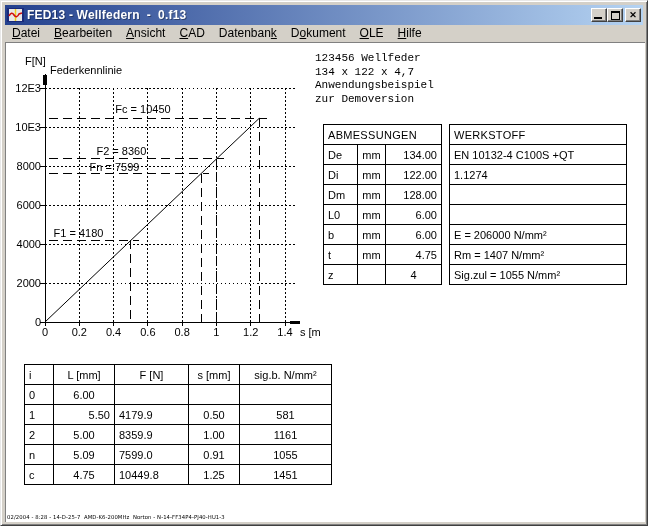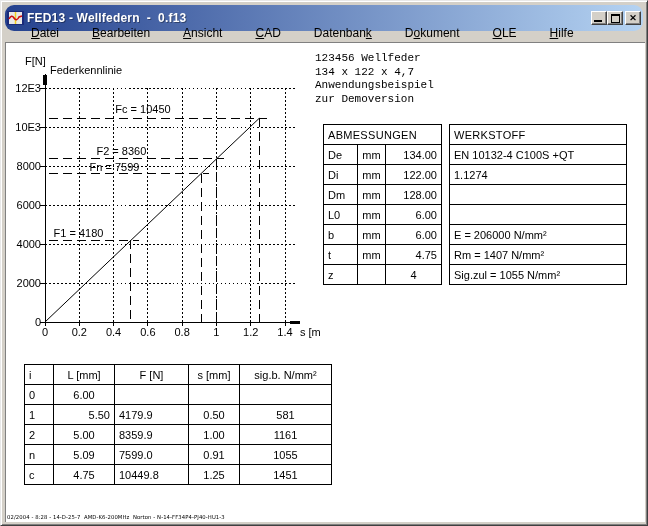--- a/index.html
+++ b/index.html
@@ -2,39 +2,39 @@
 <html><head>
 <meta charset="utf-8">
 <style>
   html,body{margin:0;padding:0;}
   body{width:648px;height:526px;overflow:hidden;background:#d4d0c8;
        font-family:"Liberation Sans",sans-serif;-webkit-font-smoothing:none;}
   .window{position:relative;width:648px;height:526px;box-sizing:border-box;
           background:#d4d0c8;border:1px solid;border-color:#e8e8e8 #404040 #404040 #e8e8e8;
           box-shadow:inset 1px 1px 0 #fff, inset -1px -1px 0 #808080;}
   
-  .titlebar{position:absolute;left:4px;top:4px;right:4px;height:26px;
+  .titlebar{position:absolute;left:4px;top:4px;right:4px;height:20px;
             background:linear-gradient(to right,#24418e,#b5d3f2);
-            display:flex;align-items:center;padding-left:2px;border-radius:9px;}
+            display:flex;align-items:center;padding-left:2px;}
   .app-icon{width:17px;height:14px;margin-right:3px;flex:0 0 auto;}
   .title-text{color:#fff;font-weight:bold;font-size:12px;white-space:pre;
               letter-spacing:.2px;text-shadow:1px 1px 0 rgba(0,0,0,.35);}
   .winbtns{margin-left:auto;display:flex;gap:0;padding-right:2px;}
   .wbtn{width:16px;height:14px;background:#d4d0c8;border:1px solid;
         border-color:#fff #404040 #404040 #fff;box-shadow:inset -1px -1px 0 #808080;
         box-sizing:border-box;display:flex;align-items:flex-end;justify-content:center;
         font-size:9px;font-weight:bold;line-height:11px;color:#000;}
   .wbtn.close{margin-left:2px;align-items:center;}
   .glyph-min{display:block;width:8px;height:2px;background:#000;margin:0 auto 2px 2px;}
   .glyph-max{display:block;width:9px;height:9px;border:1px solid #000;border-top-width:2px;
              box-sizing:border-box;margin:0 auto 1px;}
   
   .menubar{position:absolute;left:4px;top:23px;right:4px;height:18px;
            display:flex;align-items:center;font-size:12px;}
-  .menu-item{padding:0 7px;color:#000;margin-left:19px;}
+  .menu-item{padding:0 7px;color:#000;}
   .menu-item u{text-decoration:underline;}
   
   .client{position:absolute;left:4px;top:41px;width:640px;height:480px;
           background:#fff;border-top:1px solid #808080;border-left:1px solid #808080;
           box-sizing:border-box;}
   .abs{position:absolute;}
   
   #chart-svg text{font-family:"Liberation Sans",sans-serif;font-size:11px;fill:#000;}
   
   .info-block{left:309px;top:9px;font-size:11px;line-height:13.5px;color:#000;font-family:Liberation Mono, monospace;}

